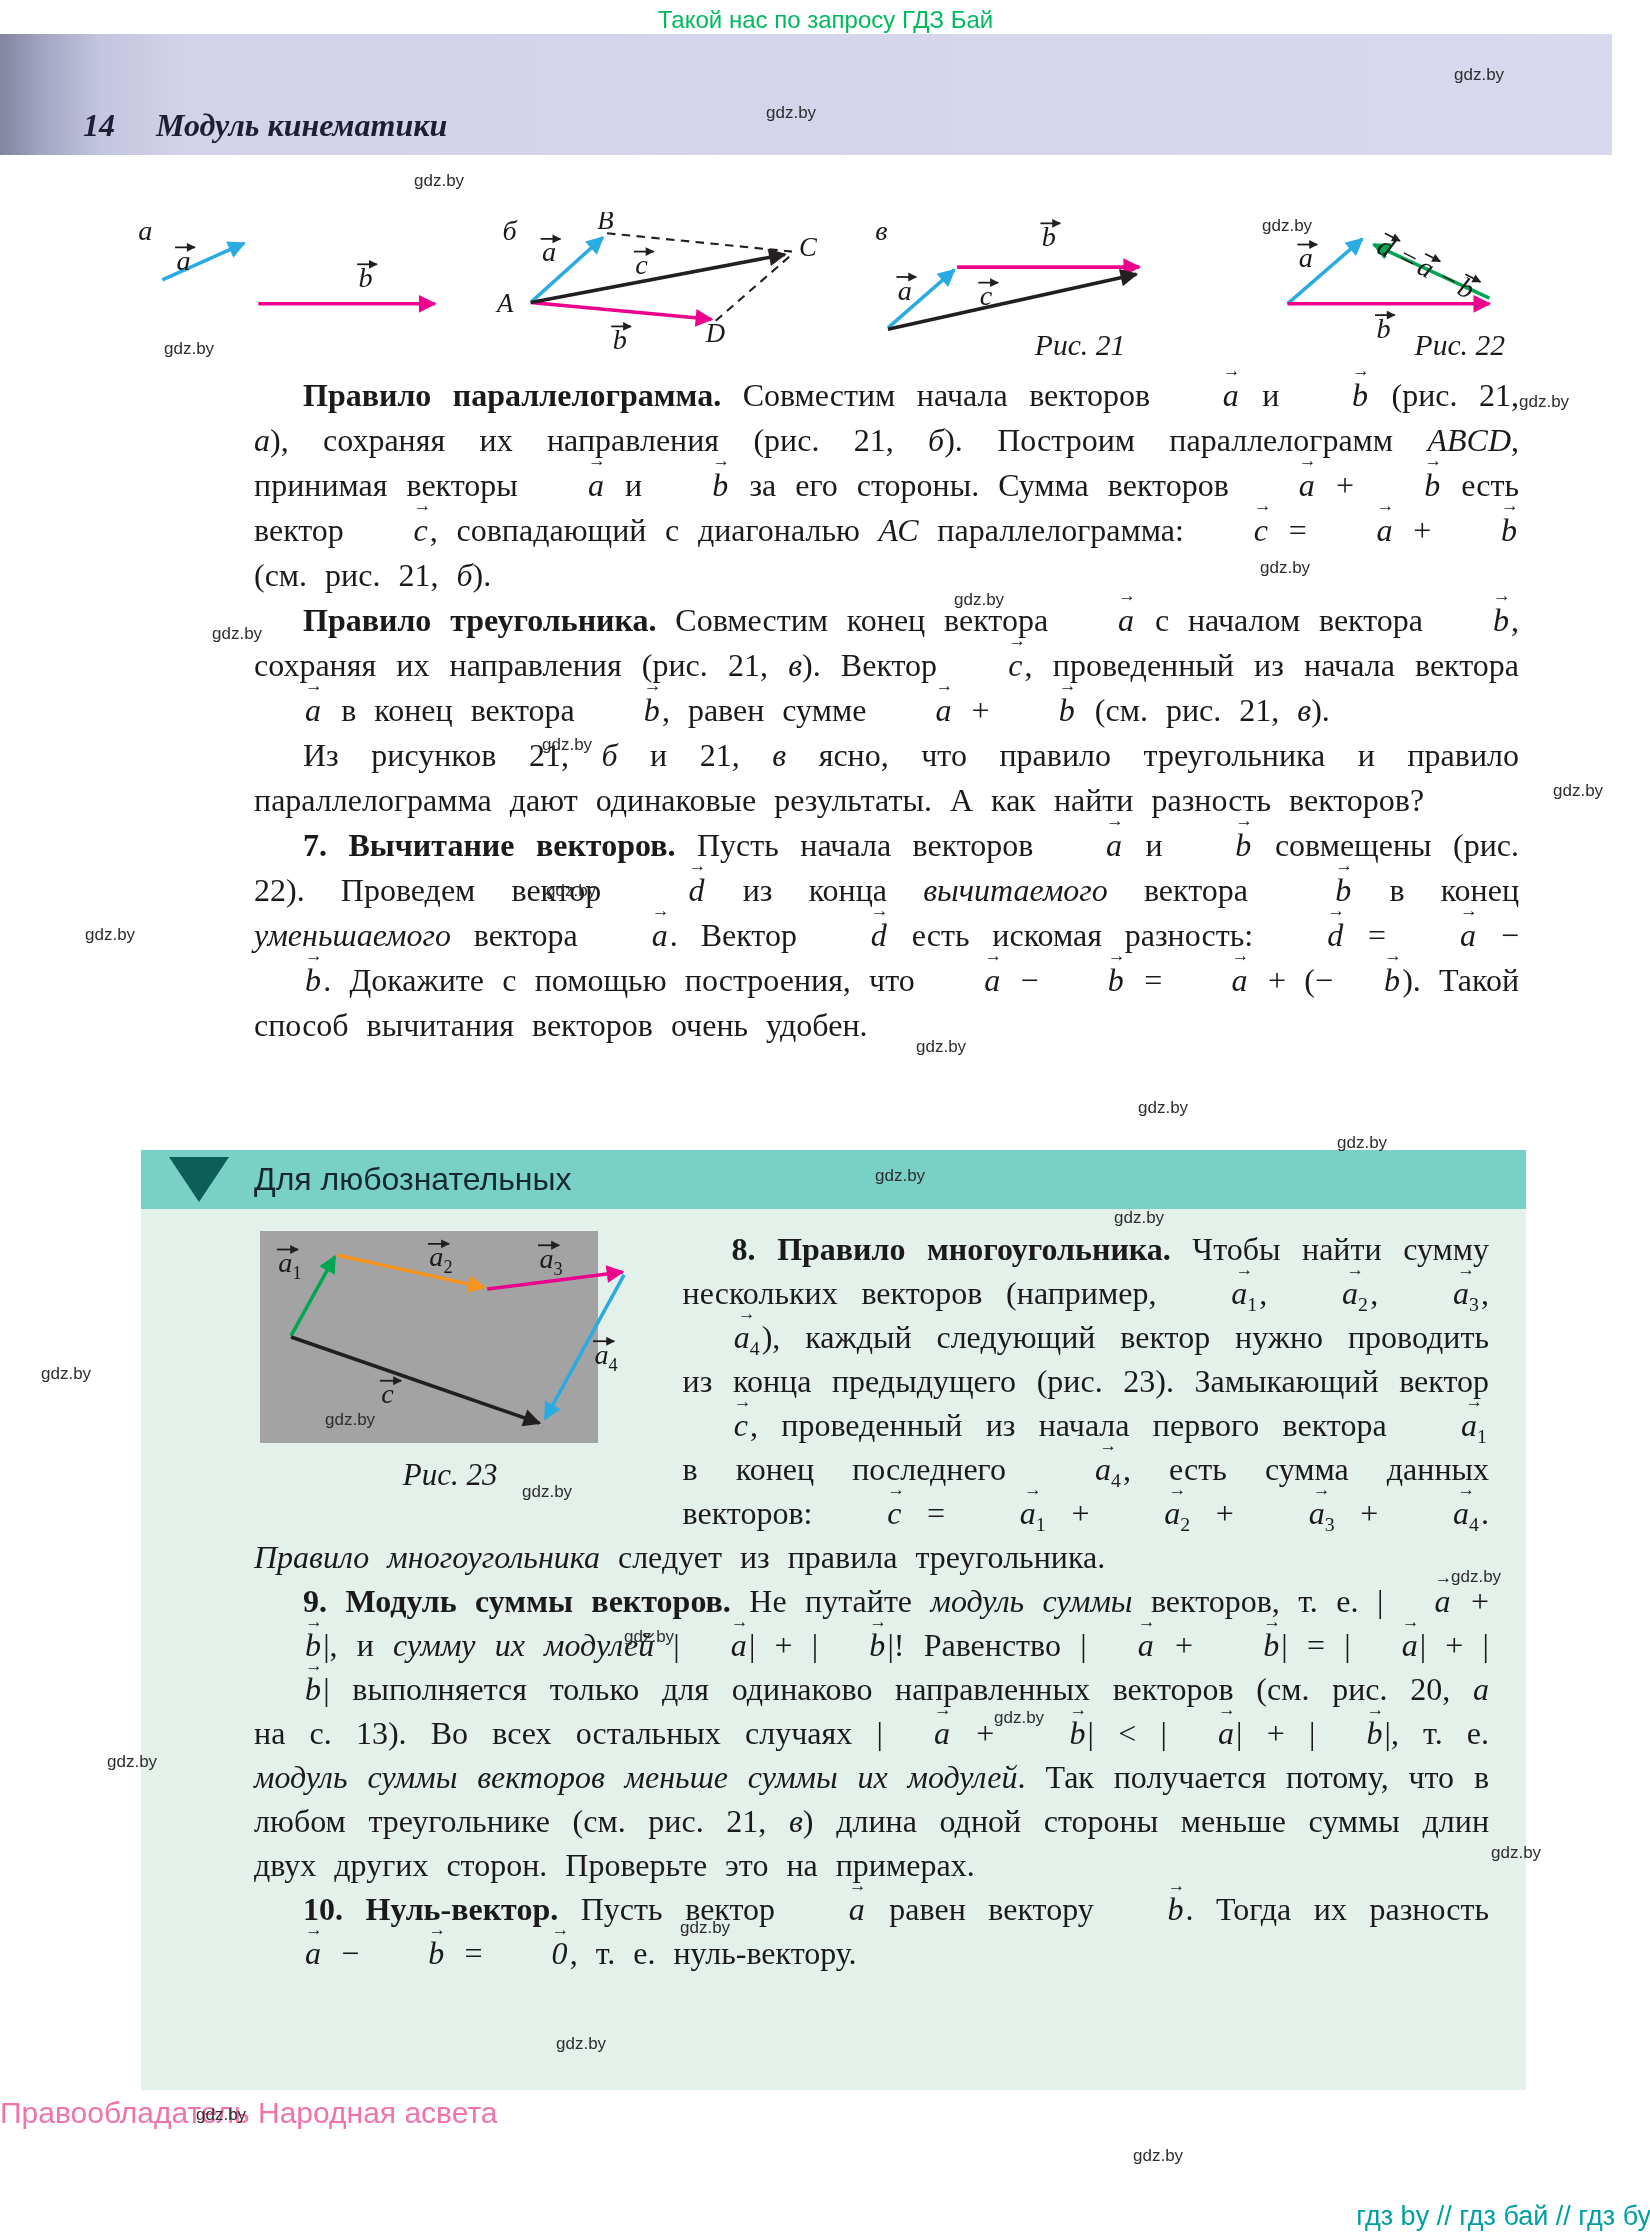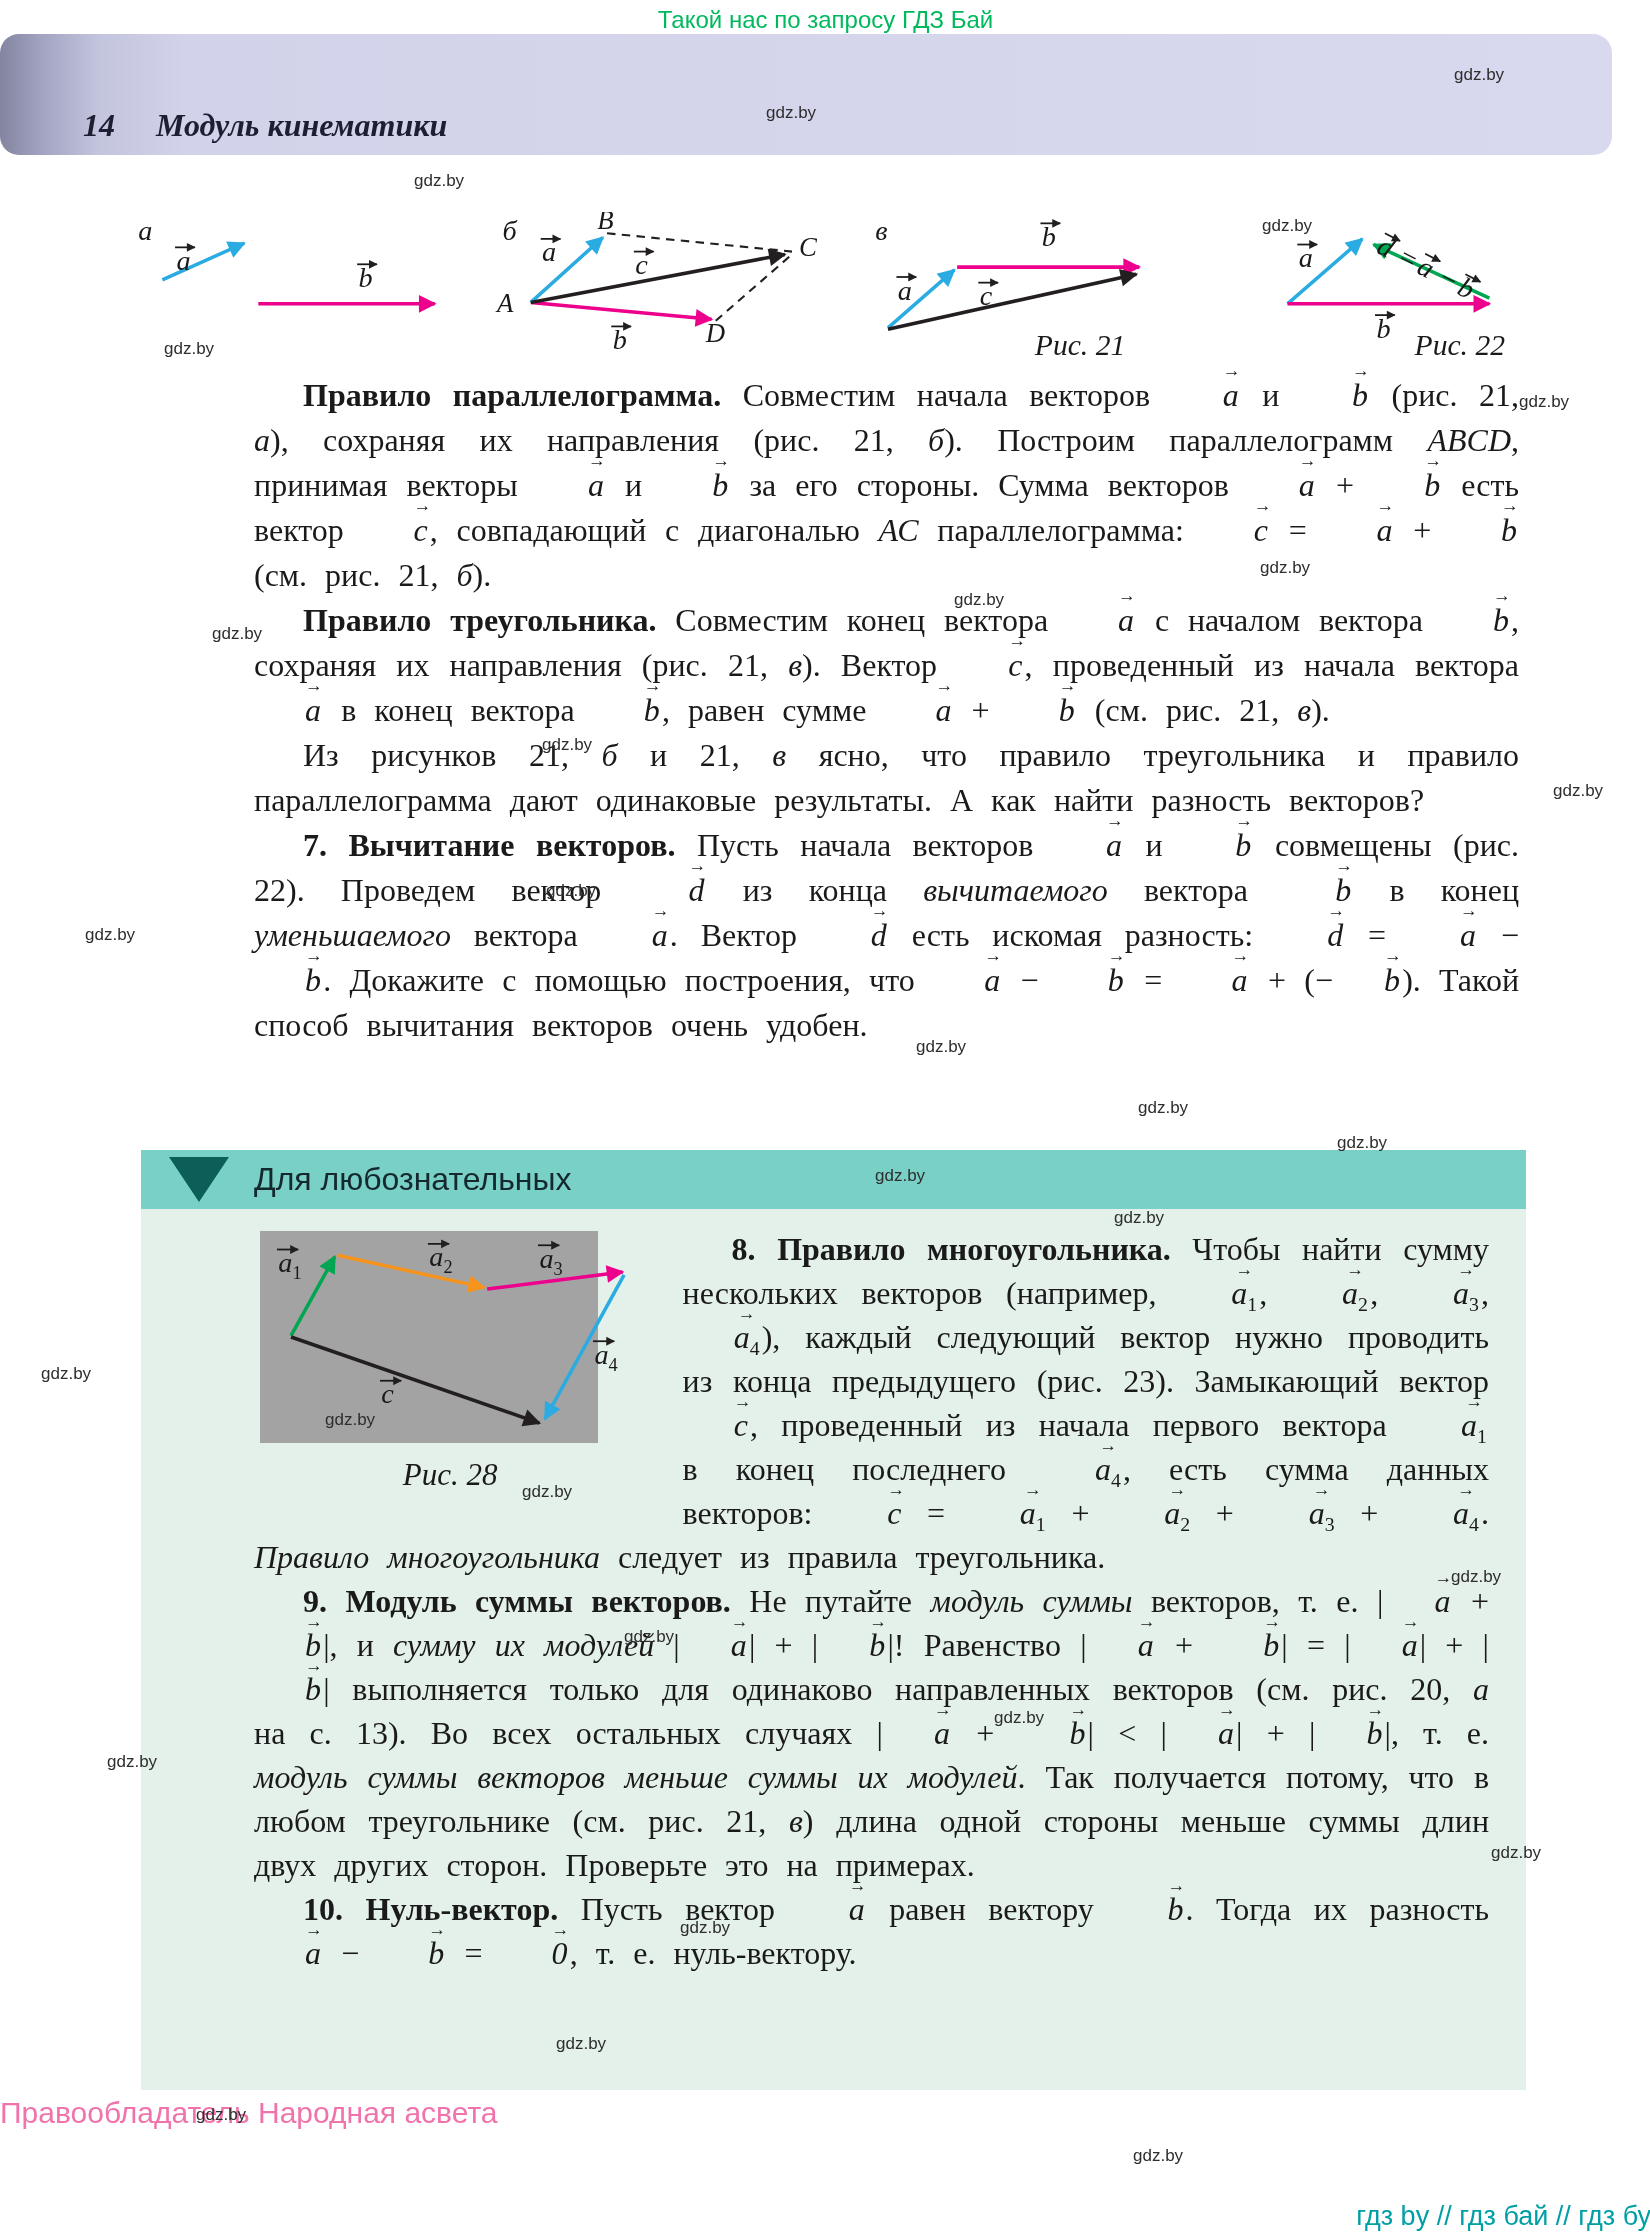--- a/index.html
+++ b/index.html
@@ -10,21 +10,21 @@
   .top-note{position:absolute;top:5.6px;left:0;width:100%;text-align:center;
             font-family:"Liberation Sans",sans-serif;font-size:24px;color:#00b95d;}
   .bottom-links{position:absolute;top:2201px;left:0;width:100%;text-align:right;
             font-family:"Liberation Sans",sans-serif;font-size:27px;color:#009fa5;}
   .copyright{position:absolute;top:2096px;left:0;width:100%;text-align:left;
             font-family:"Liberation Sans",sans-serif;font-size:30px;color:#f173ac;}
 
   
   .header-bar{position:absolute;top:34px;left:0;width:1612px;height:121px;box-sizing:border-box;
         background:linear-gradient(90deg,#83849f 0px,#a3a4c2 42px,#c3c4dd 99px,#d2d3ea 183px,#d8d9ee 100%);
-        display:flex;align-items:flex-end;padding:0 0 11.3px 83px;border-radius:19px;}
+        display:flex;align-items:flex-end;padding:0 0 11.3px 83px;}
   .page-num{font-weight:bold;font-style:italic;font-size:32px;color:#1d1d33;}
   .chapter-title{font-weight:bold;font-style:italic;font-size:32px;color:#1d1d33;margin-left:41px;}
 
   
   .figs{position:absolute;top:212px;left:0;}
   .figs text,.fig23svg text{font-family:"Liberation Serif",serif;font-size:40px;font-style:italic;fill:#1a1a1a;}
   .figs .cap{font-size:42px;}
   .figs .pt{font-size:38px;}
   .fig23svg .sub{font-size:26px;font-style:normal;}
 
@@ -210,21 +210,21 @@
             <g>
               <line x1="472" y1="156" x2="502" y2="156" stroke="#1a1a1a" stroke-width="2.5" marker-end="url(#mK)"></line>
               <text x="474" y="188"><tspan>a</tspan><tspan class="sub" dy="10">4</tspan></text>
             </g>
             <g>
               <line x1="170" y1="212" x2="200" y2="212" stroke="#1a1a1a" stroke-width="2.5" marker-end="url(#mK)"></line>
               <text x="172" y="244">c</text>
             </g>
           </svg>
         </div>
-        <div class="figcap">Рис. 28</div>
+        <div class="figcap">Рис. 23</div>
       </div>
       <p><b>8. Правило многоугольника.</b> Чтобы найти сумму нескольких векторов (например, <span class="vec">a<sub>1</sub></span>, <span class="vec">a<sub>2</sub></span>, <span class="vec">a<sub>3</sub></span>, <span class="vec">a<sub>4</sub></span>), каждый следующий вектор нужно проводить из конца предыдущего (рис. 23). Замыкающий вектор <span class="vec">c</span>, проведенный из начала первого вектора <span class="vec">a<sub>1</sub></span> в конец последнего <span class="vec">a<sub>4</sub></span>, есть сумма данных векторов: <span class="vec">c</span> = <span class="vec">a<sub>1</sub></span> + <span class="vec">a<sub>2</sub></span> + <span class="vec">a<sub>3</sub></span> + <span class="vec">a<sub>4</sub></span>. <i>Правило многоугольника</i> следует из правила треугольника.</p>
       <p><b>9. Модуль суммы векторов.</b> Не путайте <i>модуль суммы</i> векторов, т. е. |<span class="vec">a</span> + <span class="vec">b</span>|, и <i>сумму их модулей</i> |<span class="vec">a</span>| + |<span class="vec">b</span>|! Равенство |<span class="vec">a</span> + <span class="vec">b</span>| = |<span class="vec">a</span>| + |<span class="vec">b</span>| выполняется только для одинаково направленных векторов (см. рис. 20, <i>а</i> на с. 13). Во всех остальных случаях |<span class="vec">a</span> + <span class="vec">b</span>| &lt; |<span class="vec">a</span>| + |<span class="vec">b</span>|, т. е. <i>модуль суммы векторов меньше суммы их модулей</i>. Так получается потому, что в любом треугольнике (см. рис. 21, <i>в</i>) длина одной стороны меньше суммы длин двух других сторон. Проверьте это на примерах.</p>
       <p><b>10. Нуль-вектор.</b> Пусть вектор <span class="vec">a</span> равен вектору <span class="vec">b</span>. Тогда их разность <span class="vec">a</span> − <span class="vec">b</span> = <span class="vec">0</span>, т. е. нуль-вектору.</p>
     </div>
   </div>
 
   <div class="copyright">Правообладатель Народная асвета</div>
   <div class="bottom-links">гдз by  //  гдз бай  //  гдз бу</div>
 

